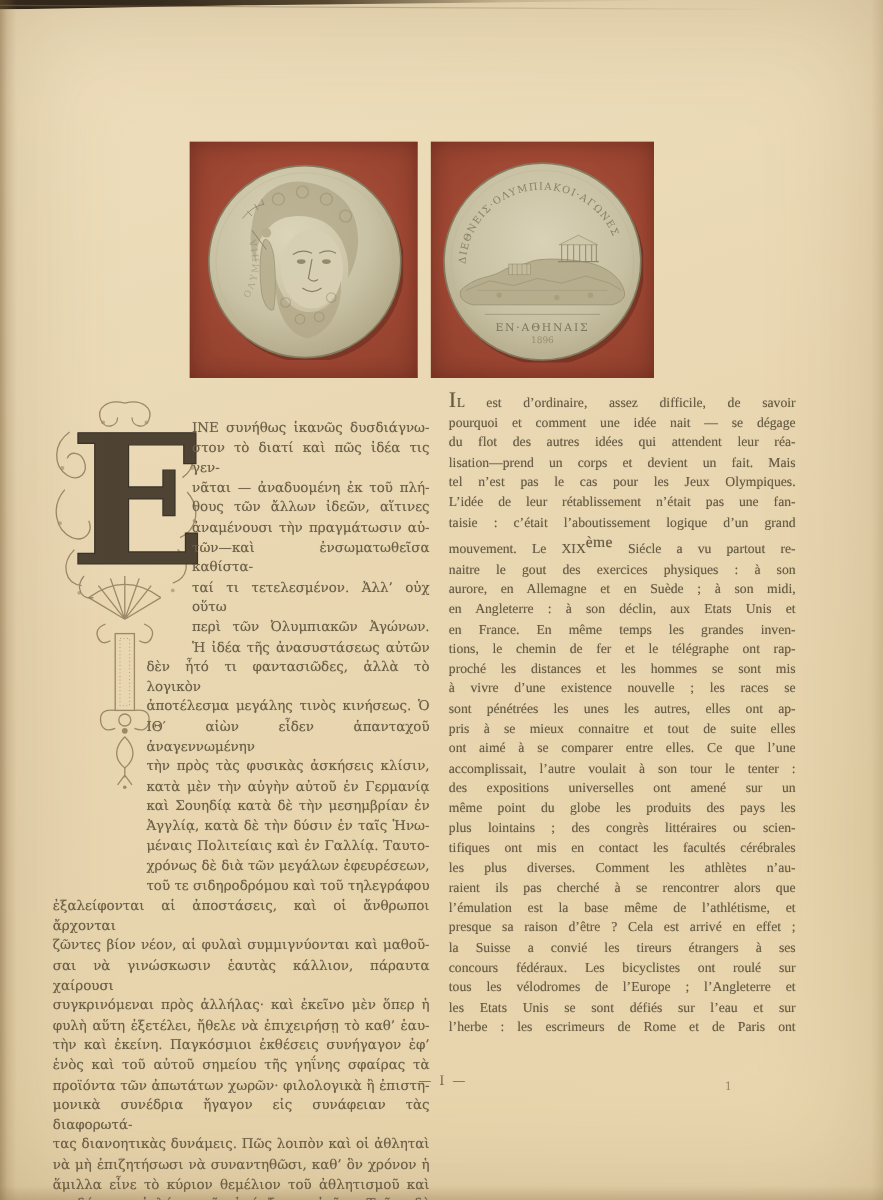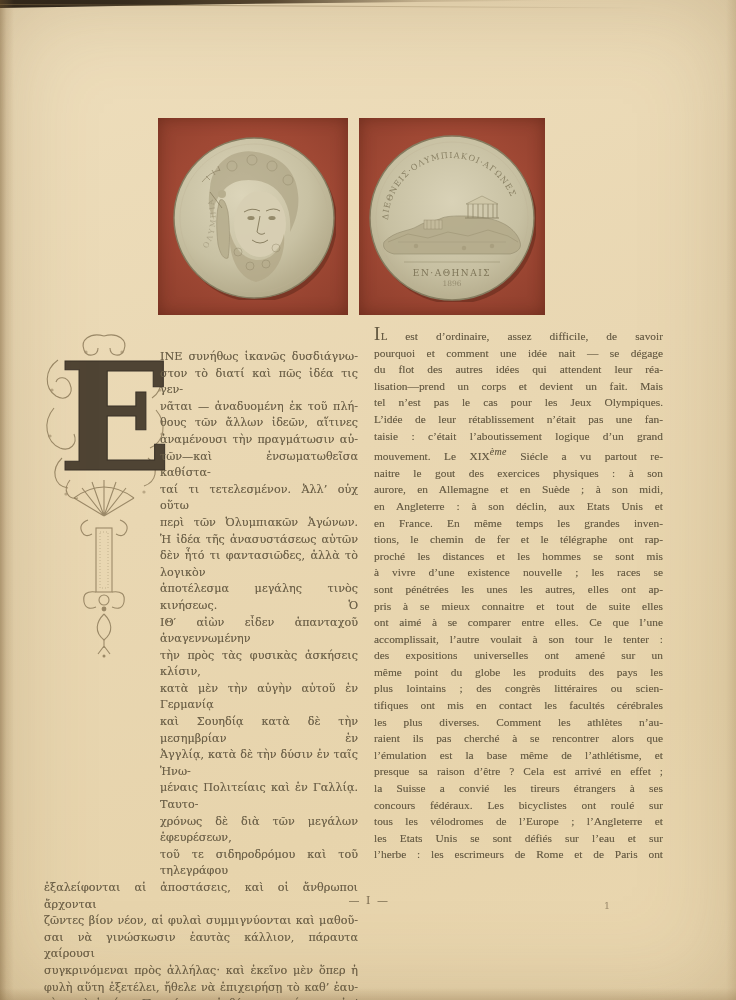--- a/index.html
+++ b/index.html
@@ -24,25 +24,25 @@
     background:radial-gradient(circle at 50% 45%,#a94f3b 0%,#9f4834 55%,#8d3e2c 100%);
     box-shadow:inset 0 0 16px rgba(70,25,12,.45);}
   .plate-left{left:158px;width:190px;}
   .plate-right{left:359px;width:186px;}
   .medal-svg{position:absolute;}
 
   .textblock{white-space:pre-line;text-align:justify;text-align-last:justify;}
   .col{position:absolute;text-shadow:0 0 .6px rgba(104,93,70,.5);}
   .col-greek{left:44px;top:349px;width:314px;font-family:"DejaVu Serif",serif;
     font-size:11.2px;line-height:16.6px;color:#6b5f47;}
-  .g1{margin-left:116px;} .g2{margin-left:116px;} .g3{margin-left:0;}
+  .g1{margin-left:116px;} .g2{margin-left:78px;} .g3{margin-left:0;}
   .col-french{left:374px;top:328px;width:289px;font-family:"Liberation Serif","DejaVu Serif",serif;
     font-size:11.4px;line-height:16.6px;color:#665b44;}
   .f-initial{font-size:18.5px;line-height:1px;letter-spacing:.5px;}
-  .f-sup{font-size:10px;vertical-align:5px;letter-spacing:.3px;font-style:italic;}
+  .f-sup{font-size:13px;vertical-align:5px;letter-spacing:.3px;}
 
   .initial-svg{position:absolute;left:40px;top:330px;}
 
   .footer-num{position:absolute;left:338px;top:894px;width:62px;text-align:center;
     font-size:11px;letter-spacing:1.5px;color:#7a6b50;}
   .sig-mark{position:absolute;left:604px;top:900px;font-size:9.5px;color:#8a7a5d;opacity:.85;}
 </style>
 </head>
 <body>
 

